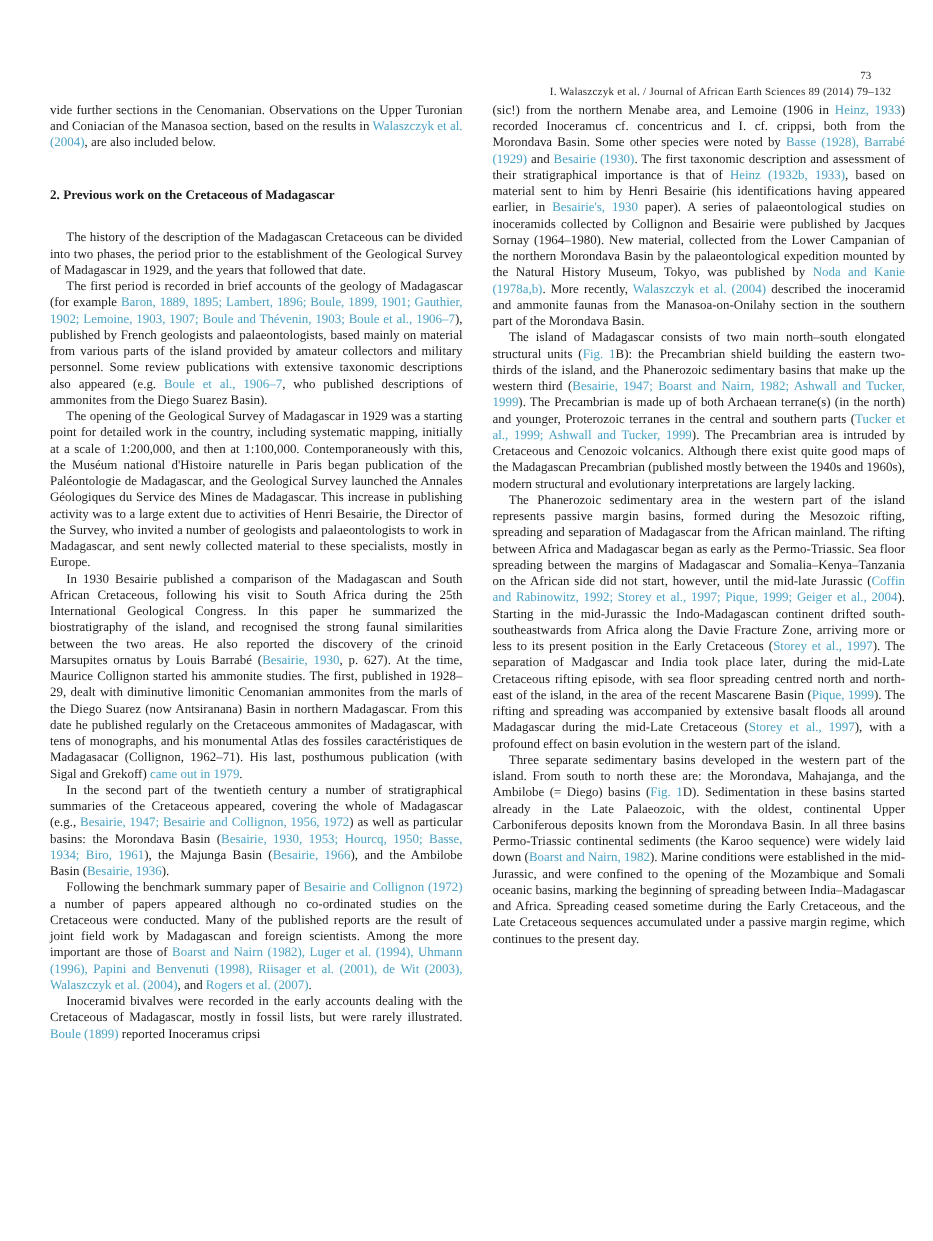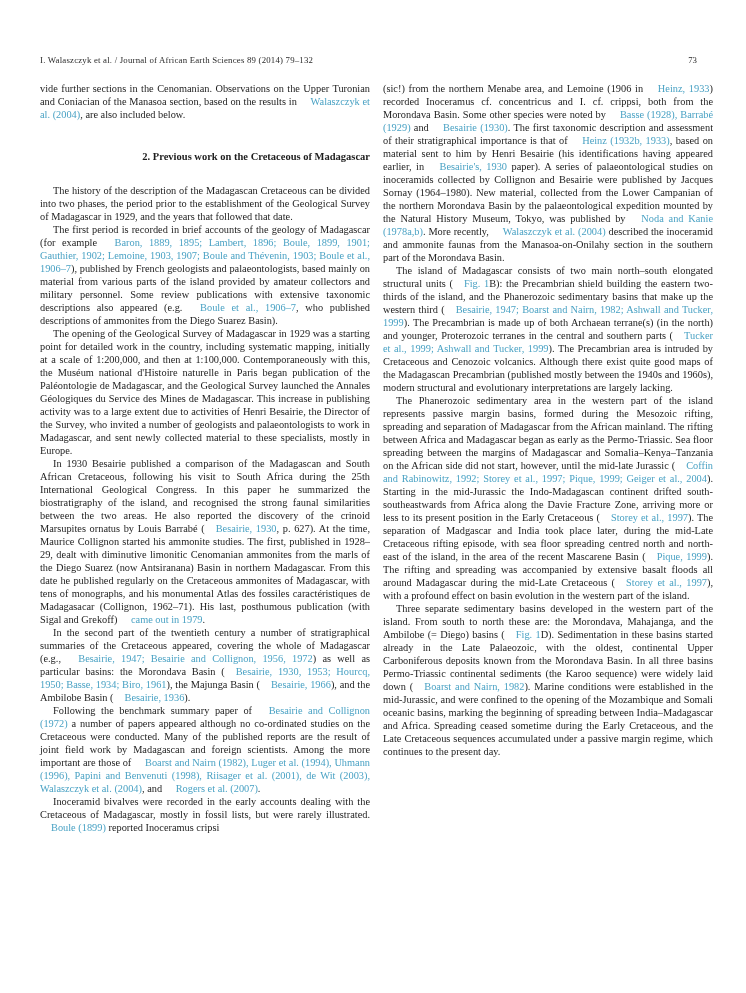--- a/index.html
+++ b/index.html
@@ -1,29 +1,29 @@
 <!DOCTYPE html>
 <html style="--link-color: #4aa2c4;"><head>
 <meta charset="utf-8">
 <style>
   html,body{margin:0;padding:0;background:#ffffff;}
   .page{position:relative;width:746px;height:993px;background:#ffffff;overflow:hidden;
         font-family:"Liberation Serif", serif;}
   .runhead{position:absolute;top:54px;left:40px;width:673px;height:12px;
            font-size:8.8px;line-height:12px;color:#2a2a2a;}
-  .rh-title{display:block;text-align:left;letter-spacing:0.2px;}
+  .rh-title{display:block;text-align:right;letter-spacing:0.2px;margin-top:13px;}
   .rh-page{position:absolute;right:16px;top:0;}
-  .cols{position:absolute;top:82px;left:40px;display:flex;gap:13px;}
+  .cols{position:absolute;top:82px;left:40px;display:flex;gap:24px;}
   .col{width:330px;font-size:10.35px;line-height:13px;color:#1d1d1d;
        text-align:justify;}
   .col p{margin:0;text-indent:13px;}
   .col p.noindent{text-indent:0;}
   .col h2{font-size:10.5px;line-height:13px;font-weight:bold;color:#1d1d1d;
-          margin:29px 0 21px 0;text-align:right;}
-  .lnk{color:var(--link-color,#4aa2c4);text-decoration:none;cursor:pointer;margin-left:11px;}
+          margin:29px 0 21px 0;text-align:left;}
+  .lnk{color:var(--link-color,#4aa2c4);text-decoration:none;cursor:pointer;}
   .corner-num{position:absolute;top:1002px;right:39px;
               font-family:"Liberation Sans", sans-serif;
               font-size:16px;color:#3a3a3a;}
 </style>
 </head>
 <body>
 
 <div class="page">
   <div class="runhead">
     <span class="rh-title">I. Walaszczyk et al. / Journal of African Earth Sciences 89 (2014) 79–132</span>

